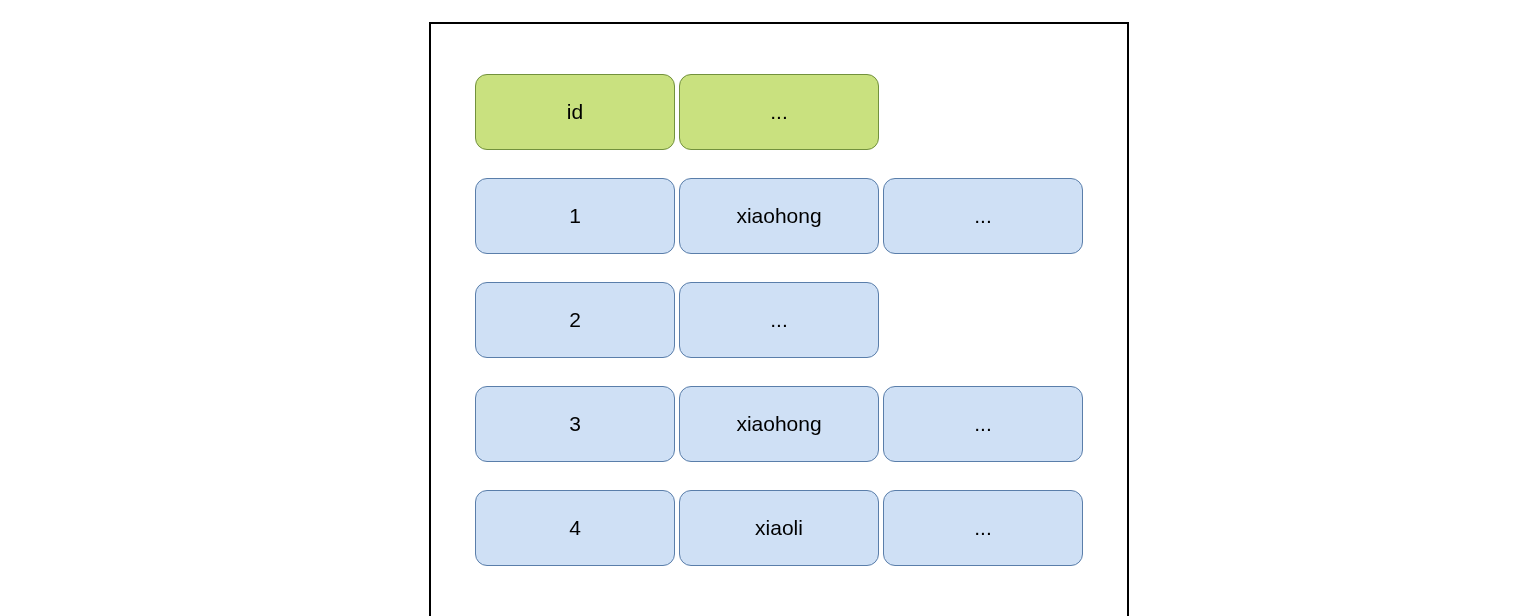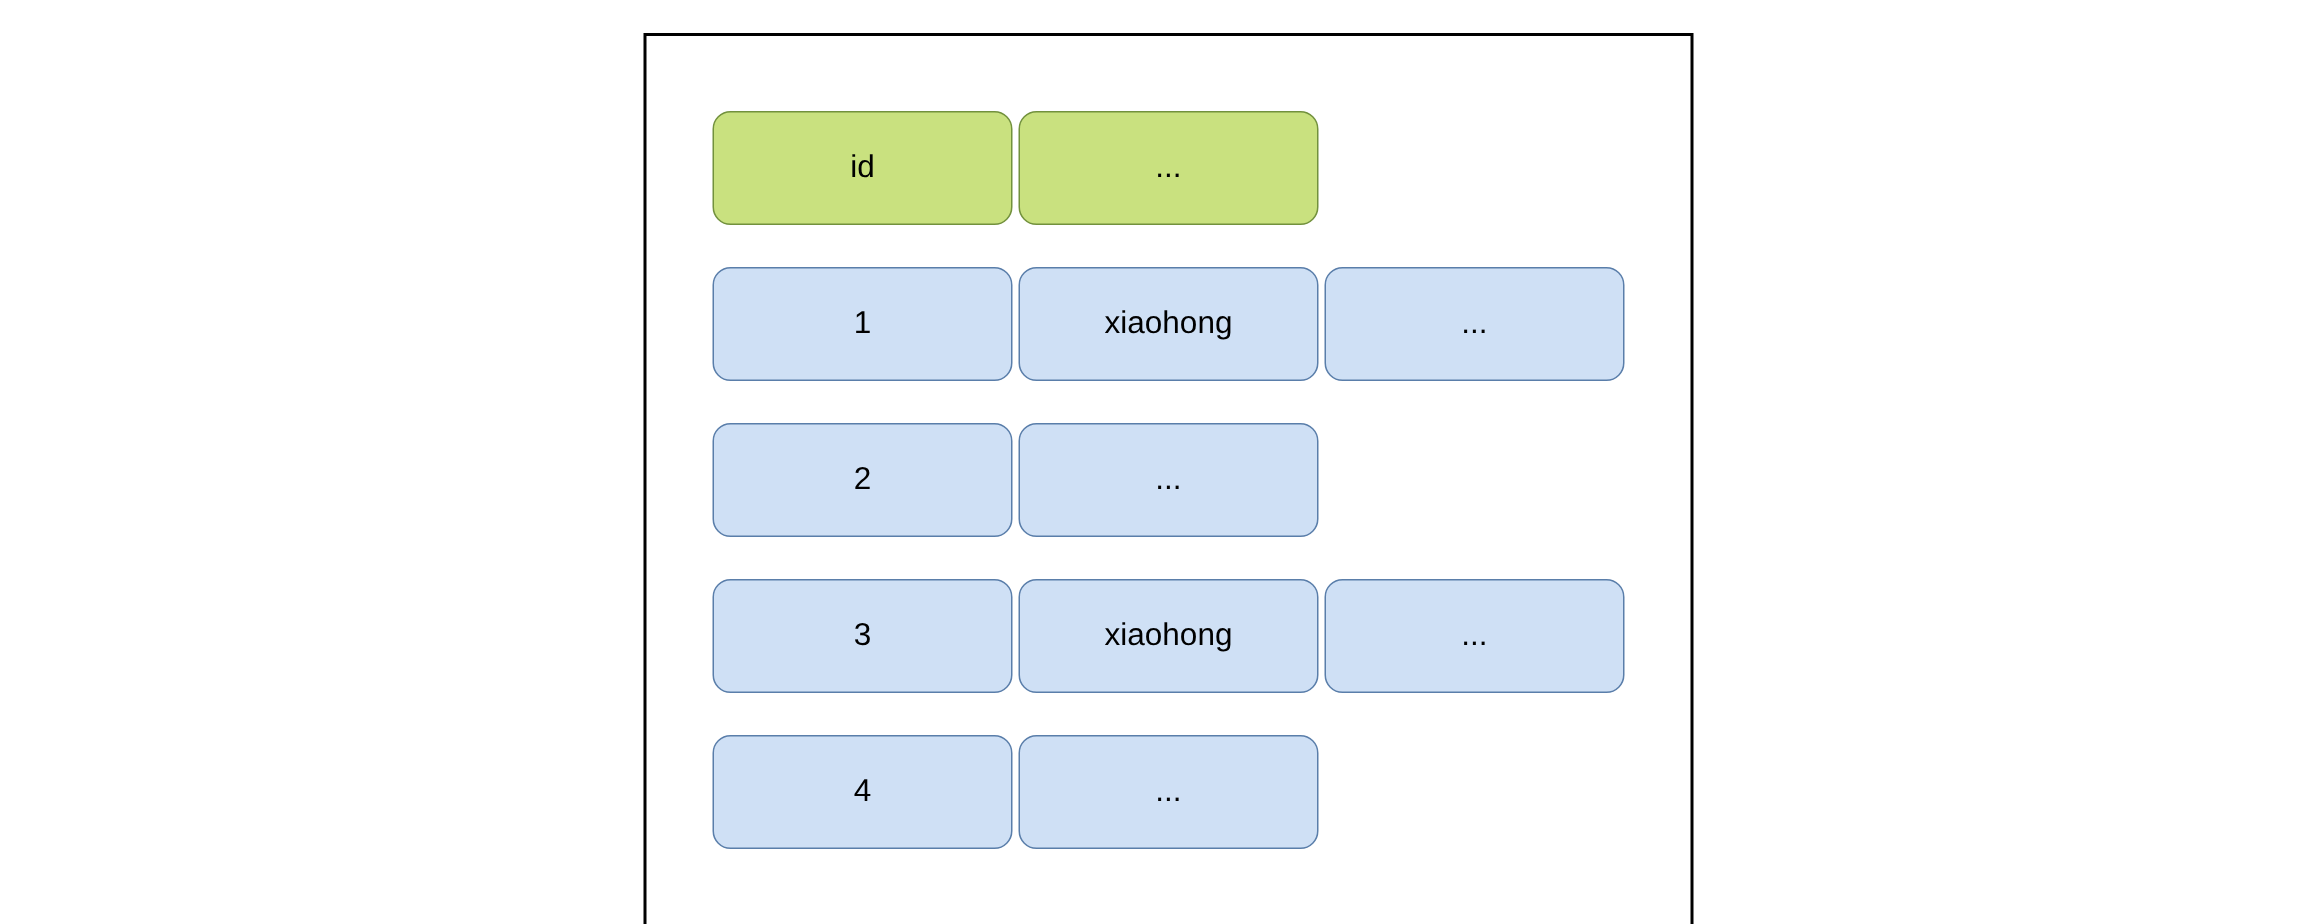--- a/index.html
+++ b/index.html
@@ -68,16 +68,17 @@
       <div class="cell data-cell">2</div>
       <div class="cell data-cell">...</div>
     </div>
     <div class="row">
       <div class="cell data-cell">3</div>
       <div class="cell data-cell">xiaohong</div>
       <div class="cell data-cell">...</div>
     </div>
     <div class="row">
       <div class="cell data-cell">4</div>
+      <div class="cell data-cell">xiaoli</div>
       <div class="cell data-cell">...</div>
     </div>
   </div>
 </div>
 
 </body></html>

